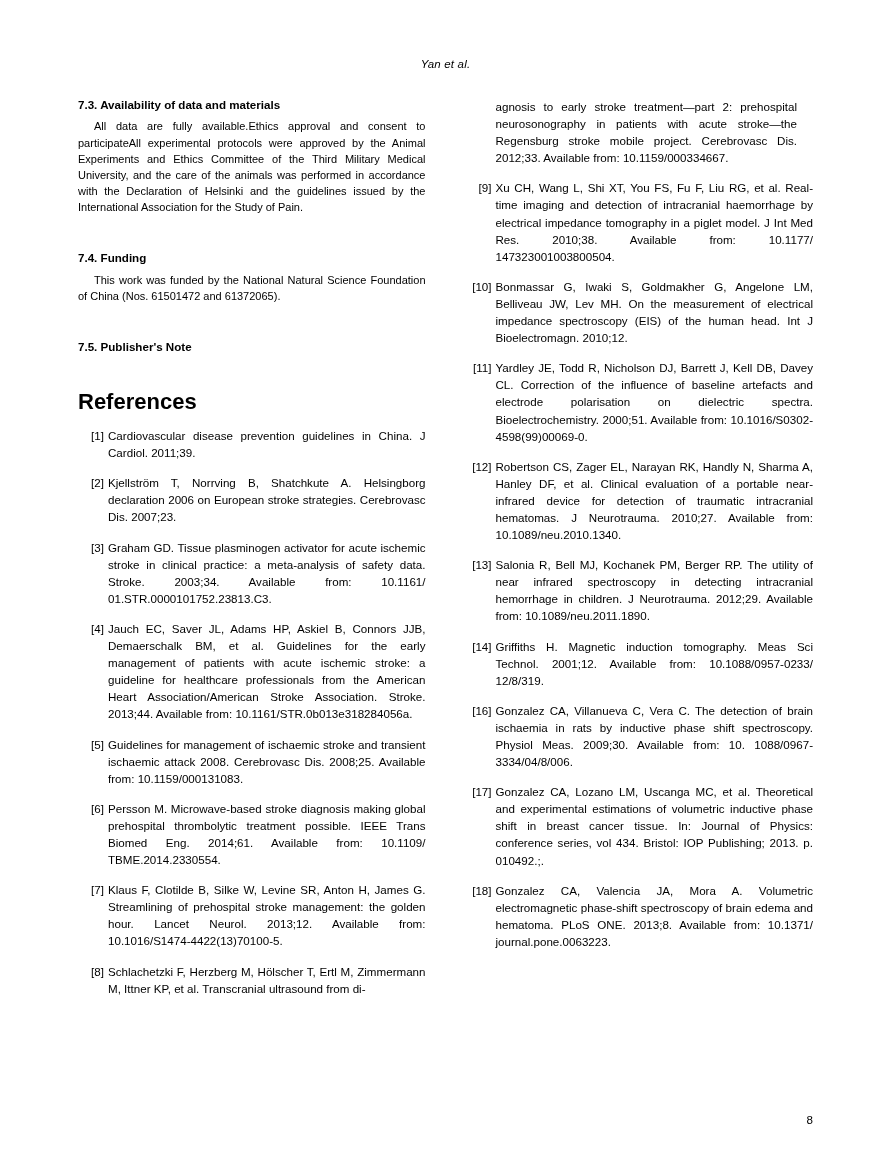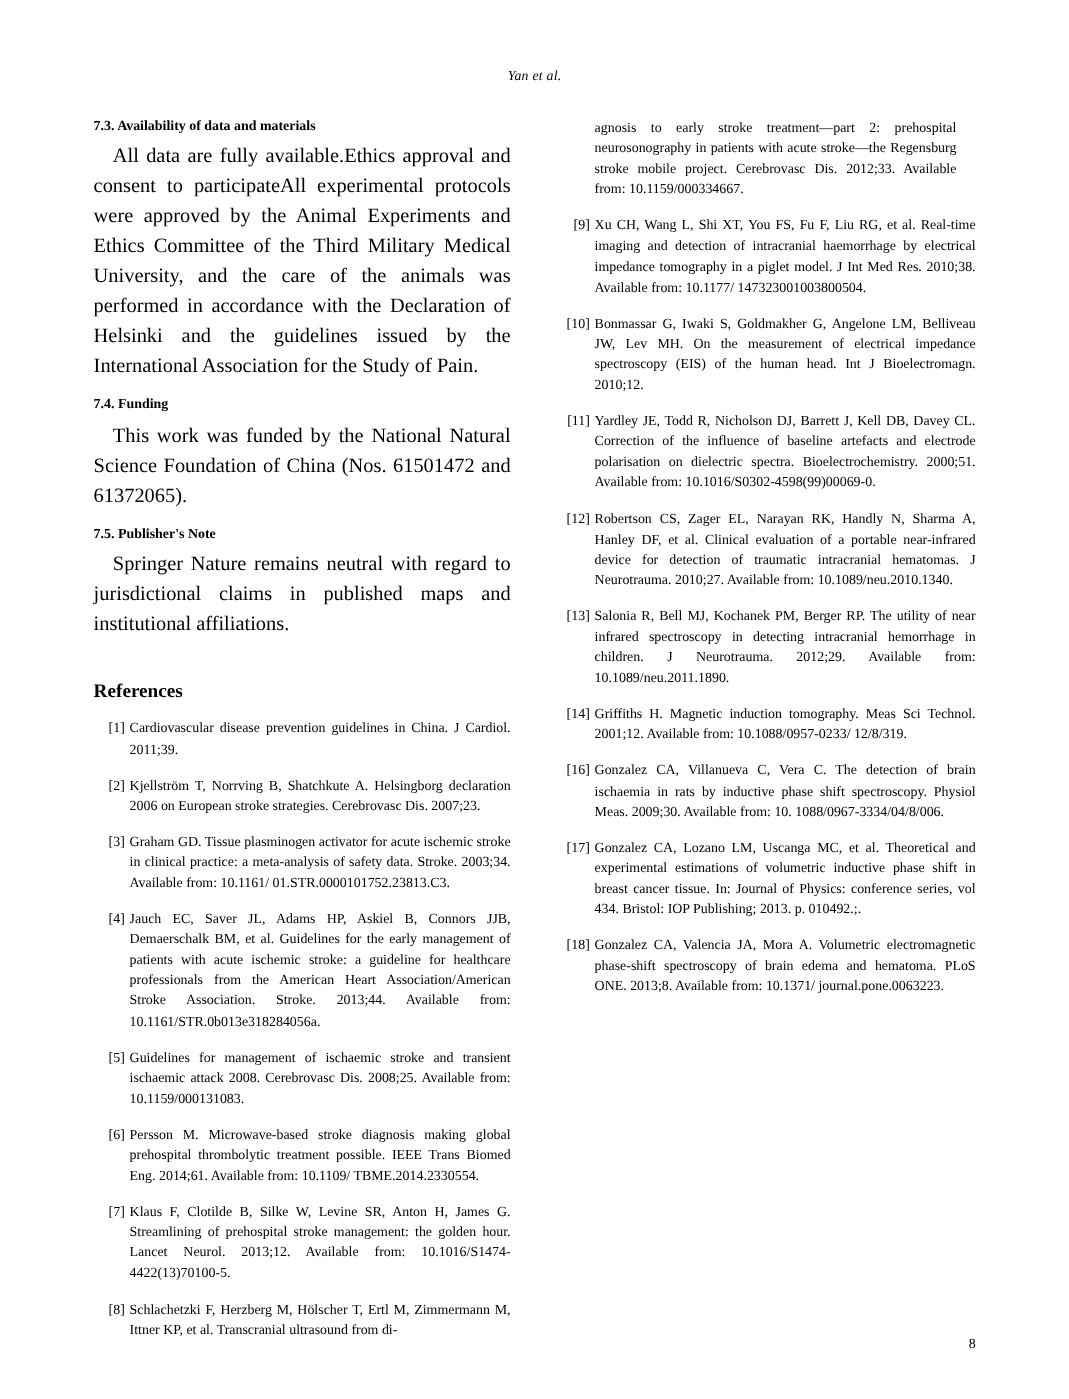--- a/index.html
+++ b/index.html
@@ -5,21 +5,21 @@
   html, body {
     margin: 0;
     padding: 0;
     background: #ffffff;
   }
   .page {
     position: relative;
     width: 891px;
     height: 1166px;
     background: #ffffff;
-    font-family: Liberation Serif, serif;
+    font-family: Liberation Sans, sans-serif;
     color: #000000;
     overflow: hidden;
   }
 
   
   .running-header {
     position: absolute;
     top: 58px;
     left: 0;
     width: 891px;
@@ -45,35 +45,35 @@
   }
 
   
   .sec-head {
     font-weight: bold;
     font-size: 11.6px;
     margin: 0 0 6px 0;
     line-height: 1.25;
   }
   .sec-head.spaced {
-    margin-top: 12px;
+    margin-top: 36px;
   }
 
   p.body-par {
     margin: 0 0 6px 0;
-    font-size: 17px;
+    font-size: 11px;
     line-height: 1.47;
     text-align: justify;
     text-indent: 16px;
     hyphens: manual;
   }
 
   .refs-head {
     font-weight: bold;
-    font-size: 16px;
+    font-size: 22px;
     margin: 34px 0 12px 0;
     line-height: 1.2;
   }
 
   
   .ref-list {
     list-style: none;
     margin: 0;
     padding: 0;
   }
@@ -129,21 +129,20 @@
 
     <div class="col">
 
       <h3 class="sec-head">7.3. Availability of data and materials</h3>
       <p class="body-par">All data are fully available.Ethics approval and consent to participateAll experimental protocols were approved by the Animal Experiments and Ethics Committee of the Third Military Medical University, and the care of the animals was performed in accordance with the Declaration of Helsinki and the guidelines issued by the International Association for the Study of Pain.</p>
 
       <h3 class="sec-head spaced">7.4. Funding</h3>
       <p class="body-par">This work was funded by the National Natural Science Foundation of China (Nos. 61501472 and 61372065).</p>
 
       <h3 class="sec-head spaced">7.5. Publisher's Note</h3>
-      <p class="body-par">Springer Nature remains neutral with regard to jurisdictional claims in published maps and institutional affiliations.</p>
 
       <h2 class="refs-head">References</h2>
 
       <ul class="ref-list">
         <li class="ref-item">
           <span class="ref-num">[1]</span>
           <span class="ref-text">Cardiovascular disease prevention guidelines in China. J Cardiol. 2011;39.</span>
         </li>
         <li class="ref-item">
           <span class="ref-num">[2]</span>

